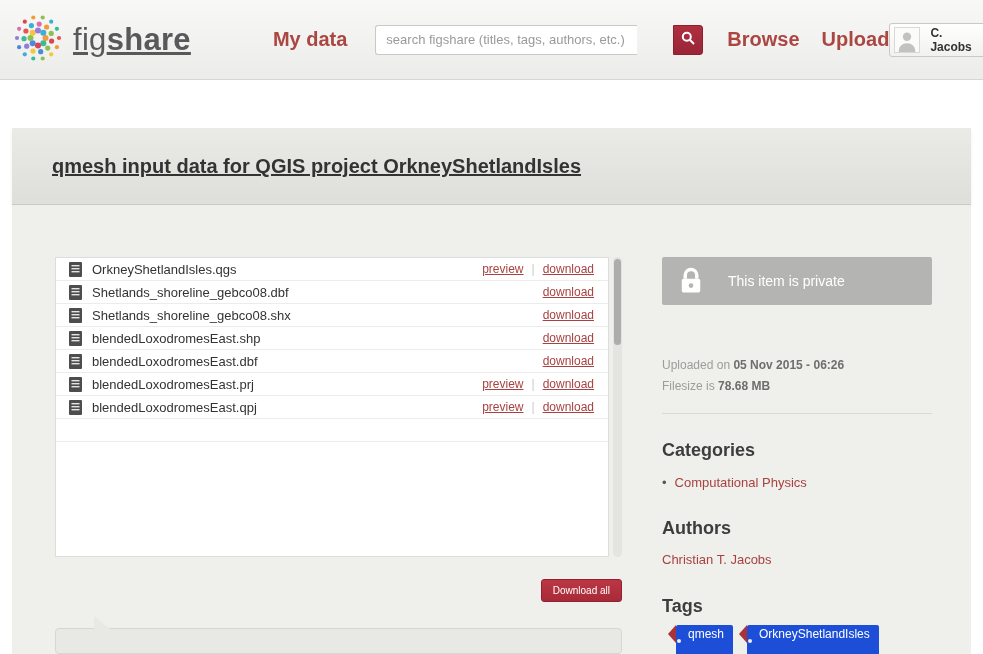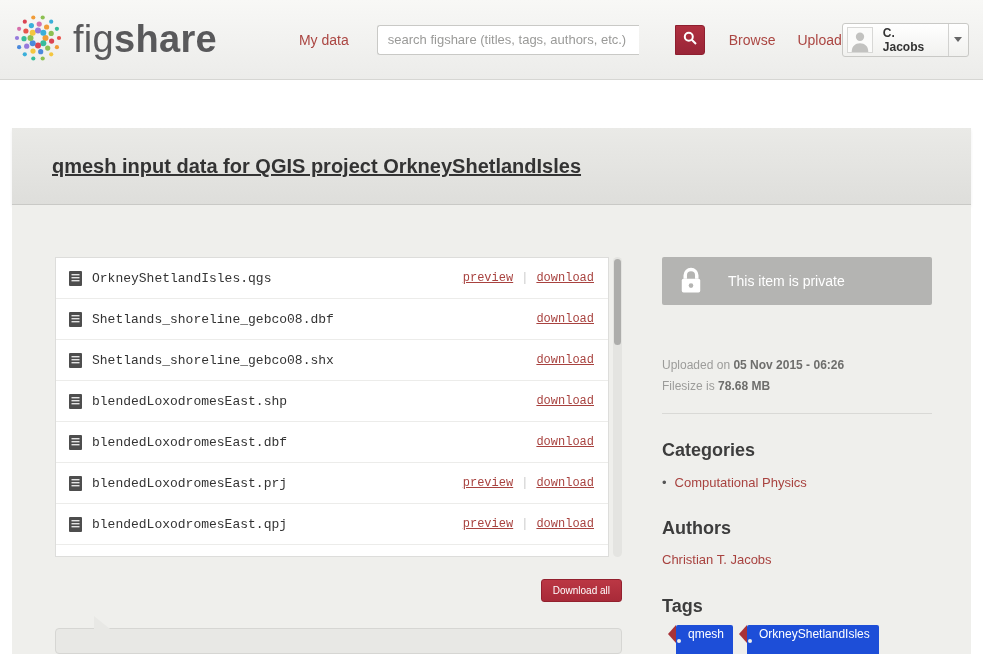--- a/index.html
+++ b/index.html
@@ -10,24 +10,24 @@
   }
   a { cursor:pointer; }
 
   
   .topbar{
     height:80px; display:flex; align-items:center; padding:0 12px;
     background:linear-gradient(#f8f8f6,#ececea);
     border-bottom:1px solid #d6d6d3;
   }
   .logo{ display:flex; align-items:center; text-decoration:none; }
-  .logo-text{ font-size:38px; color:#59595b; margin-left:9px; letter-spacing:.3px; }
+  .logo-text{ font-size:31px; color:#59595b; margin-left:9px; letter-spacing:.3px;text-decoration:underline; }
   .logo-text .fig{ font-weight:400; }
   .logo-text .share{ font-weight:700; }
-  .nav-link{ color:#ab4642; text-decoration:none; font-size:14px; white-space:nowrap; }
+  .nav-link{ color:#ab4642; text-decoration:none; font-size:20px; white-space:nowrap;font-weight:bold; }
   .my-data{ margin-left:82px; }
   .searchwrap{ display:flex; margin-left:28px;gap:36px; }
   .search-input{
     width:262px; height:30px; border:1px solid #c9c9c6; border-right:none;
     border-radius:3px 0 0 3px; padding:0 10px; font-size:13px; color:#555;
     background:#fff; outline:none; font-family:inherit;
   }
   .search-input::placeholder{ color:#9a9a98; }
   .search-btn{
     width:30px; height:30px; border:1px solid #8e1f2f;
@@ -64,22 +64,22 @@
     background:#efefec; height:449px; padding:52px 39px 0 43px;
     display:flex; overflow:hidden;
   }
   .left{ width:567px; display:flex; flex-direction:column; }
   .listwrap{ display:flex; }
   .filelist{
     flex:1; background:#fff; border:1px solid #dddddb;
     height:300px; overflow:hidden;
   }
   .filerow{
-    height:41px; display:flex; align-items:center;
-    padding:0 14px 0 13px; border-bottom:1px solid #ececea;font-family:Liberation Mono, monospace;
+    height:23px; display:flex; align-items:center;
+    padding:0 14px 0 13px; border-bottom:1px solid #ececea;
   }
   .ficon{ display:flex; align-items:center; }
   .fname{ font-size:13px; color:#333; margin-left:10px; flex:1; }
   .filelink{ font-size:12px; color:#a8423f; text-decoration:underline; }
   .linksep{ color:#ccc; margin:0 8px; font-size:12px; }
   .scrollbar{
     width:9px; margin-left:4px; height:300px; background:#e4e4e1;
     border-radius:5px; position:relative; cursor:pointer;
   }
   .scroll-thumb{

